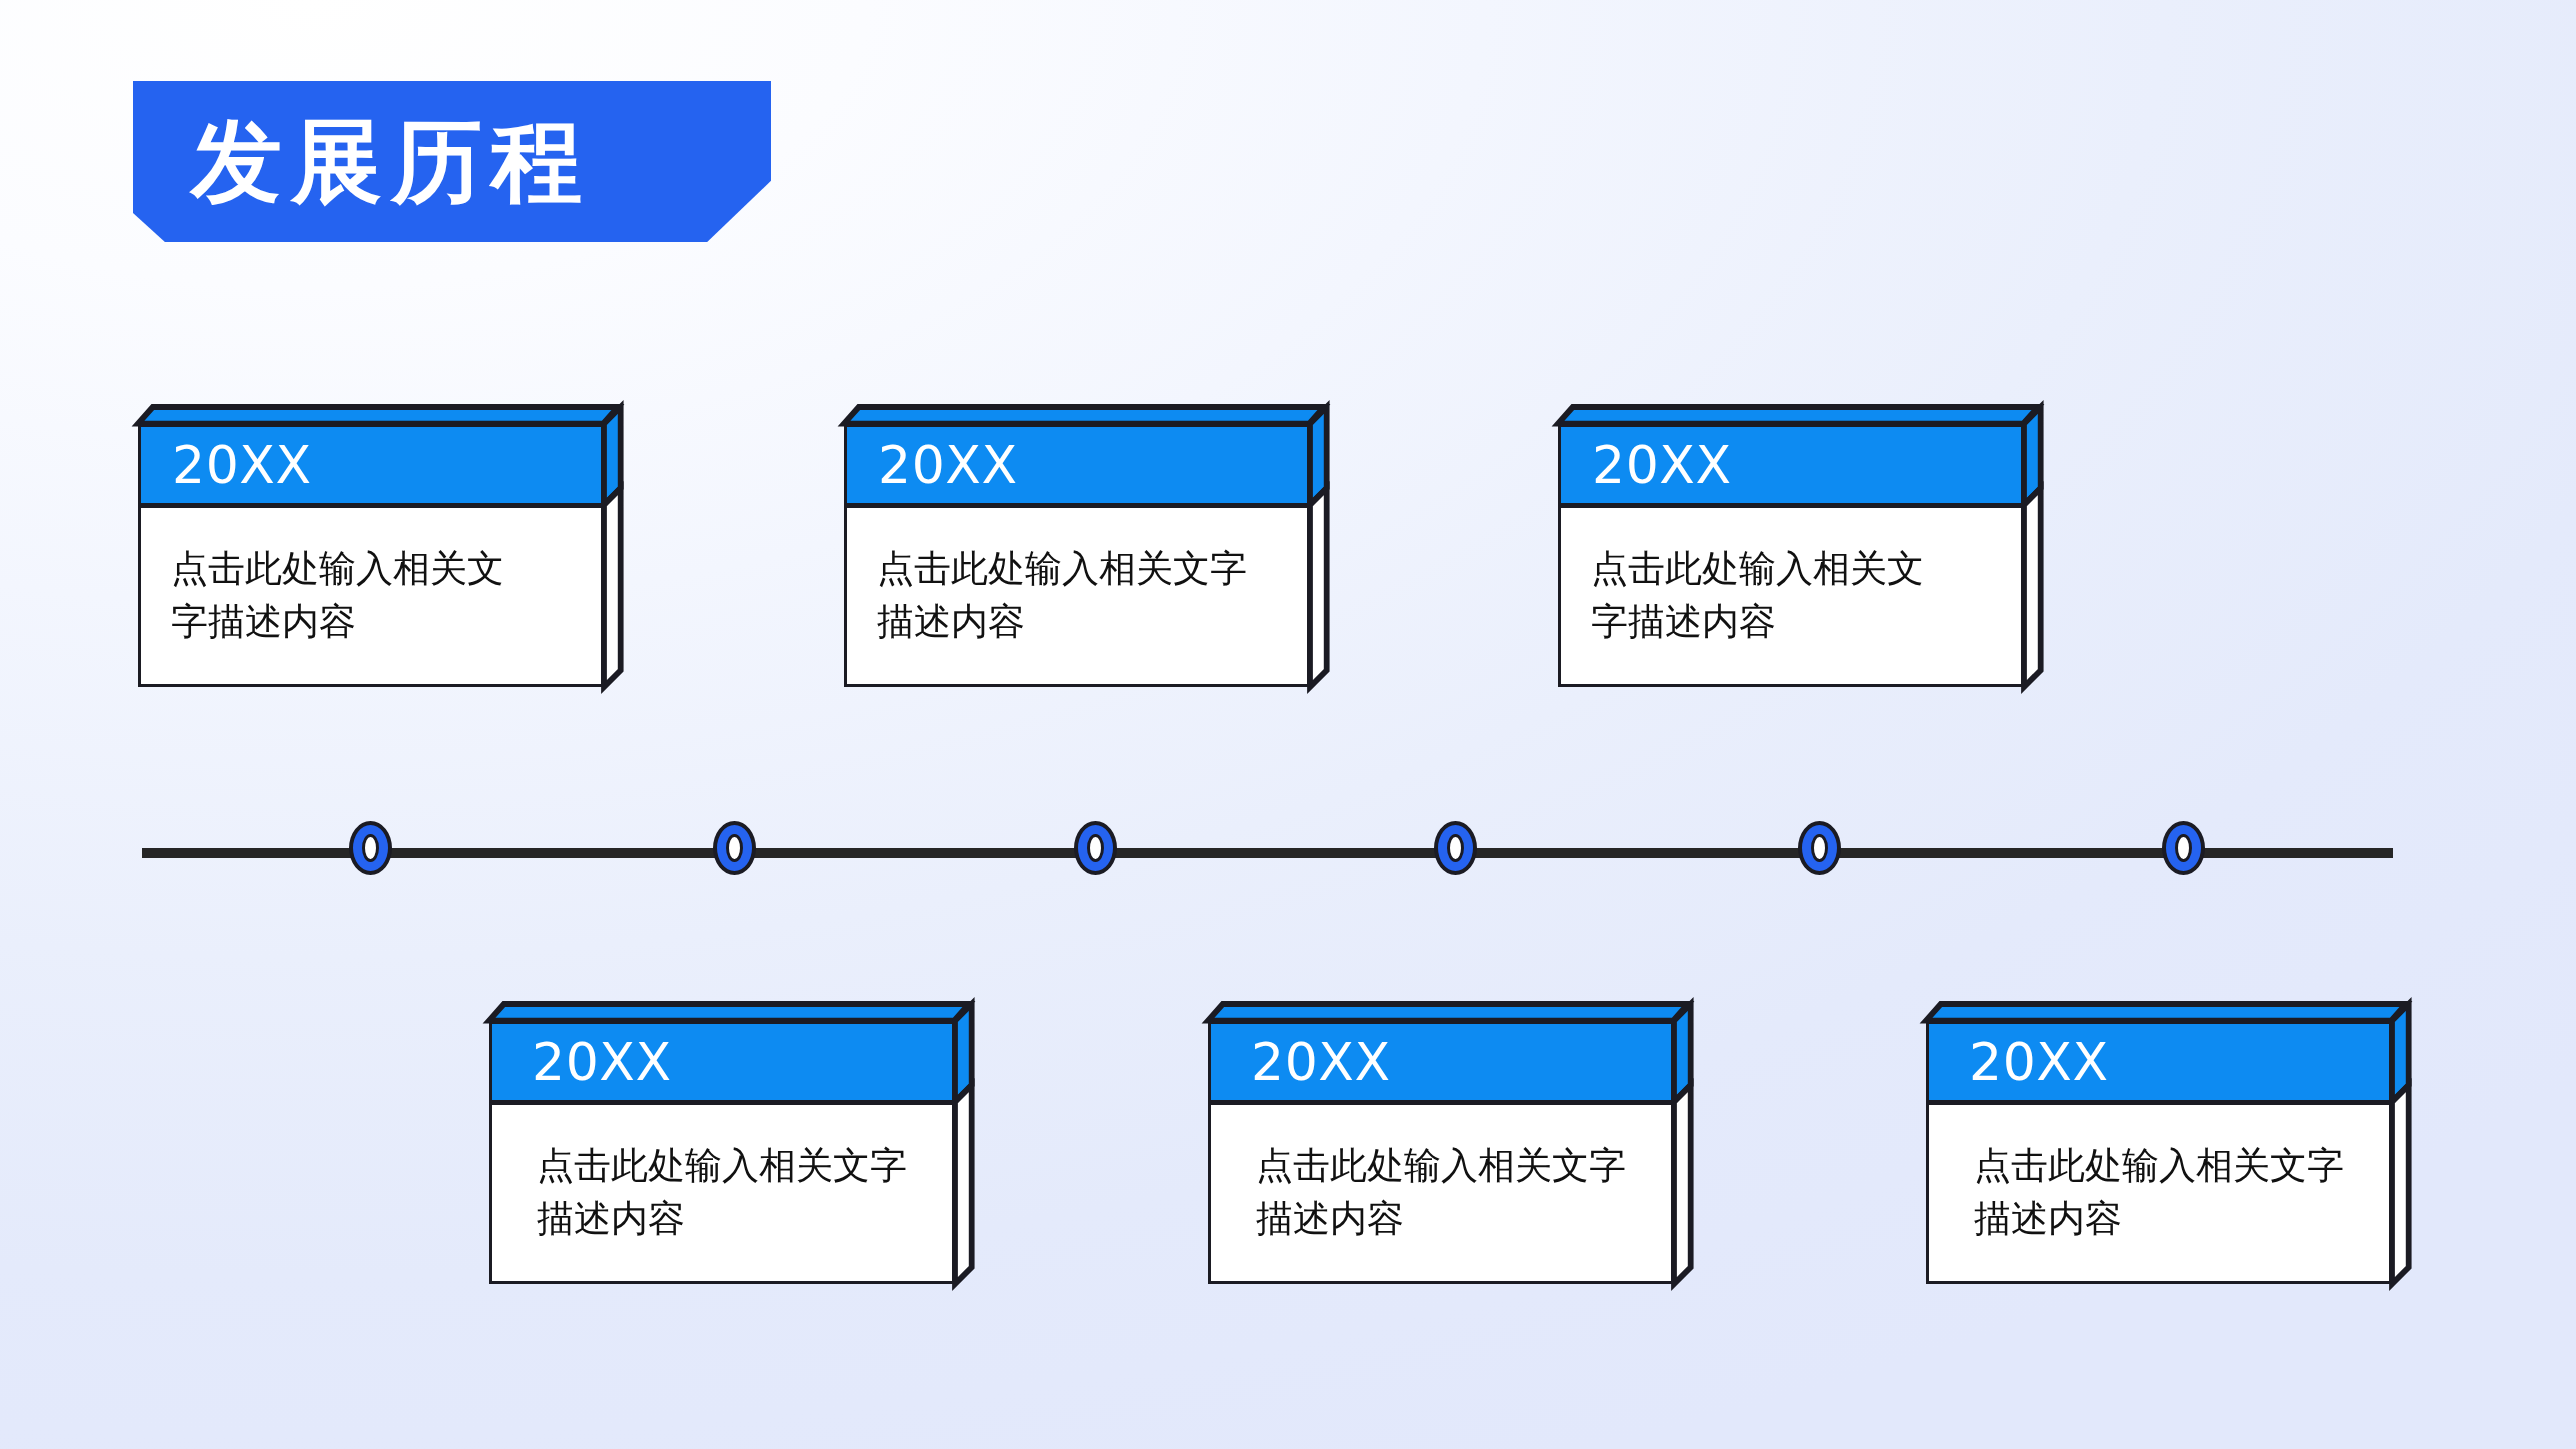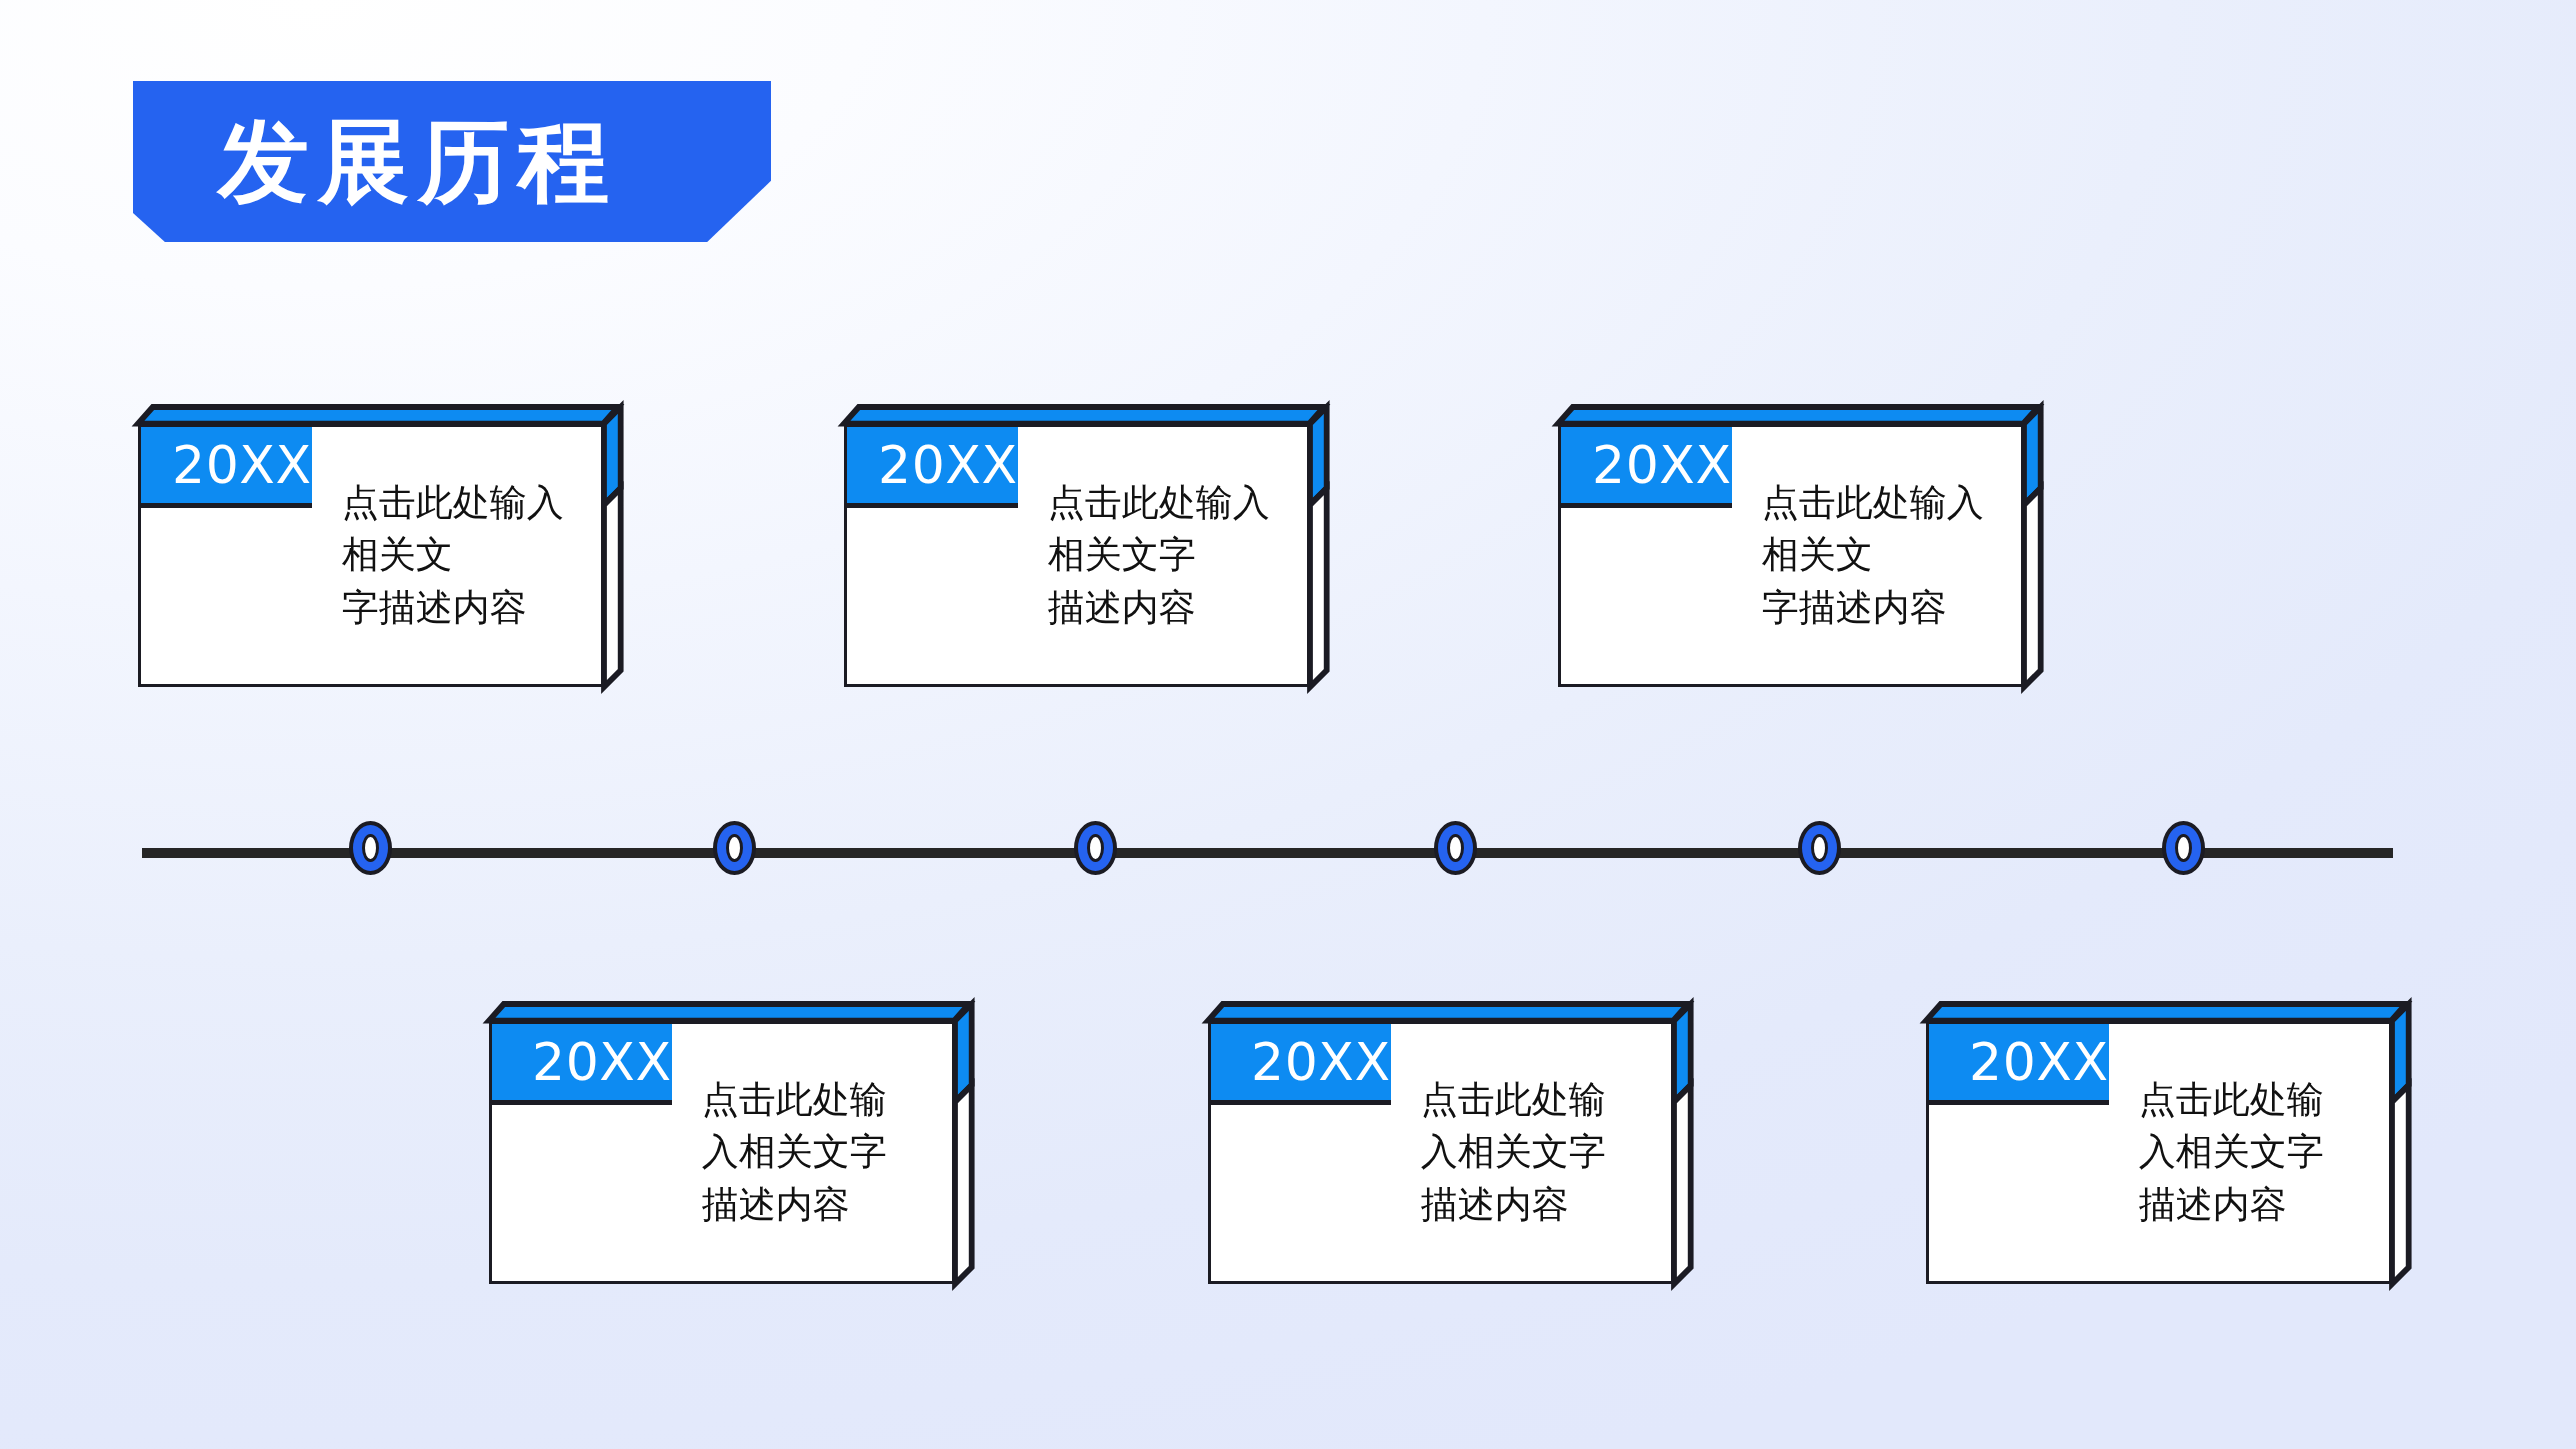--- a/index.html
+++ b/index.html
@@ -30,21 +30,20 @@
   }
   .title-text{
     color:#ffffff;
     font-size:91px;
     font-weight:700;
     letter-spacing:9px;
     line-height:1;
     padding-left:58px;
     white-space:nowrap;
     font-family:"DejaVu Sans","Liberation Sans",sans-serif;
-    margin-left:27px;
   }
 
   
   .timeline-line{
     position:absolute;
     left:142px; top:848px;
     width:2251px; height:10.3px;
     background:#262626;
   }
   .timeline-dot{
@@ -83,21 +82,21 @@
     width:16.7px; height:280px;
   }
   .card .face-right svg{ display:block; width:100%; height:100%; overflow:visible;}
 
   .card .front{
     position:absolute;
     left:0; top:0;
     width:466px; height:263px;
     background:#ffffff;
     border:3.9px solid #1b1b23;
-    display:flex; 
+    display:flex; flex-direction:column;
     z-index:3;
   }
   .card .card-header{
     height:81px;
     background:#0d8bf2;
     border-bottom:5.2px solid #1b1b23;
     display:flex; align-items:center;
     flex:0 0 auto;
   }
   .card .year{

